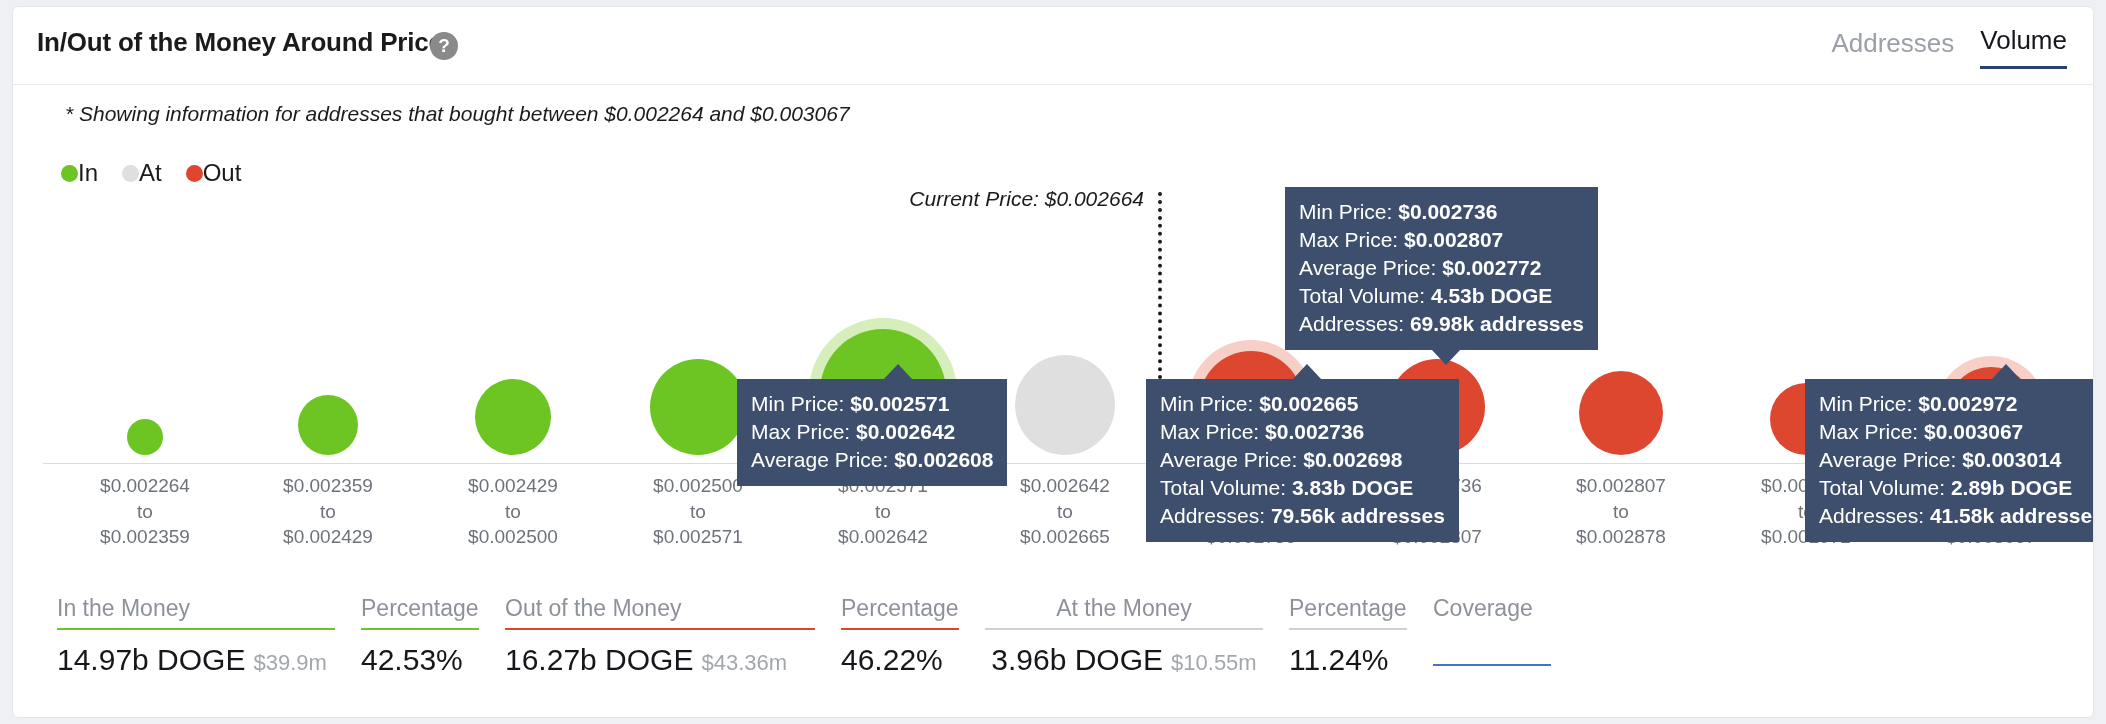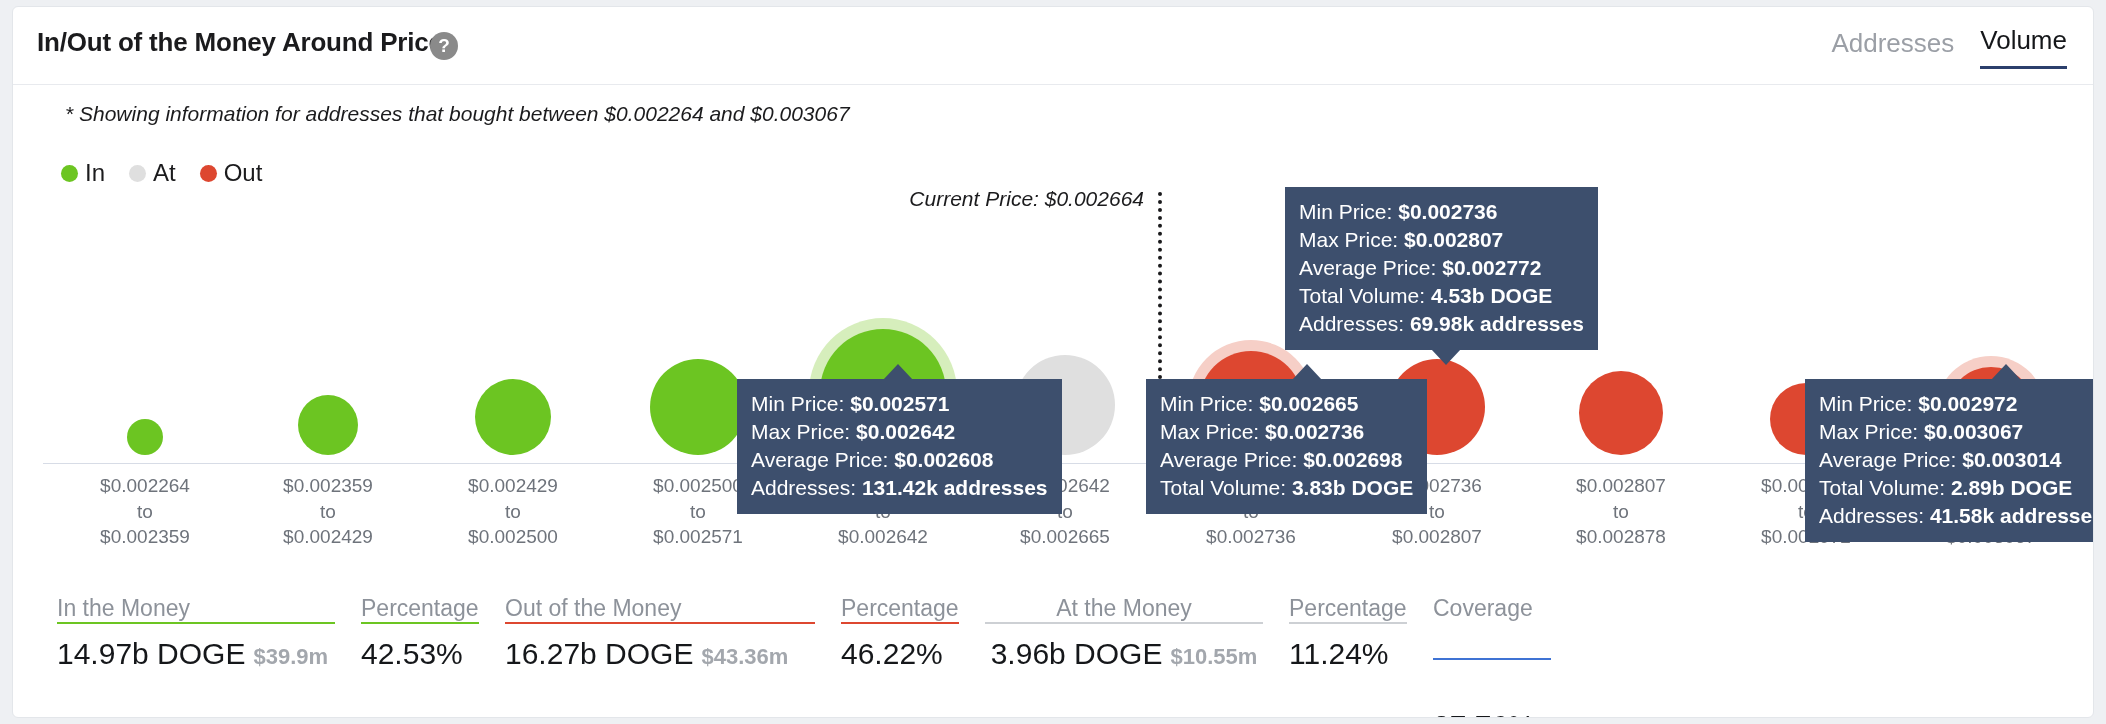--- a/index.html
+++ b/index.html
@@ -62,21 +62,21 @@
   .note {
     position: absolute; left: 52px; top: 95px;
     font-size: 21px; font-style: italic; color: #1b1b1d;
     white-space: nowrap;
   }
   .legend {
     position: absolute; left: 48px; top: 152px;
     display: flex; align-items: center; gap: 8px;
     font-size: 24px; color: #1b1b1d;
   }
-  .legend-item { display: flex; align-items: center; gap: 7px; margin-right: 16px; }
+  .legend-item { display: flex; align-items: center; margin-right: 16px; }
   .legend-dot { width: 17px; height: 17px; border-radius: 50%; display: inline-block; }
 
   
   .chart {
     position: absolute; left: 0; top: 190px;
     width: 100%; height: 380px;
   }
   .axis-line {
     position: absolute; left: 30px; top: 266px;
     width: 2020px; height: 1px; background: #d7dce6;
@@ -144,29 +144,30 @@
   
   .stats {
     position: absolute; left: 0; top: 588px;
     width: 100%; height: 110px;
     display: flex; align-items: flex-start;
     padding-left: 44px;
   }
   .stat { display: flex; flex-direction: column; }
   .stat-label {
     font-size: 23px; color: #8d929a;
+    padding-bottom: 6px;
     white-space: nowrap;
   }
   .stat-rule { height: 2px; width: 100%; }
   .stat-value {
     margin-top: 13px;
     font-size: 30px; color: #15171a;
     white-space: nowrap;
   }
-  .stat-sub { font-size: 22px; color: #a3a7ad; margin-left: 8px; font-weight: bold; }
+  .stat-sub { font-size: 22px; color: #a3a7ad; margin-left: 8px; }
 </style>
 </head>
 <body>
 
 <div id="root">
   <div class="card">
 
     <div class="card-header">
       <div class="title">In/Out of the Money Around Price</div>
       <div class="help-icon">?</div>
@@ -269,28 +270,28 @@
           <div>to</div>
           <div>$0.003067</div>
         </div>
       </div>
 
     <div id="tooltips">
         <div class="tooltip" style="left: 724px; top: 372px;">
           <div><span>Min Price:</span> <b>$0.002571</b></div>
           <div><span>Max Price:</span> <b>$0.002642</b></div>
           <div><span>Average Price:</span> <b>$0.002608</b></div>
-          <div><span>Addresses:</span> <b>131.42k addresses</b></div>
           <div class="arrow" style="left: 146px;"></div>
         </div>
         <div class="tooltip" style="left: 1133px; top: 372px;">
           <div><span>Min Price:</span> <b>$0.002665</b></div>
           <div><span>Max Price:</span> <b>$0.002736</b></div>
           <div><span>Average Price:</span> <b>$0.002698</b></div>
           <div><span>Total Volume:</span> <b>3.83b DOGE</b></div>
+          <div><span>Addresses:</span> <b>79.56k addresses</b></div>
           <div class="arrow" style="left: 146px;"></div>
         </div>
         <div class="tooltip below" style="left: 1272px; top: 180px;">
           <div><span>Min Price:</span> <b>$0.002736</b></div>
           <div><span>Max Price:</span> <b>$0.002807</b></div>
           <div><span>Average Price:</span> <b>$0.002772</b></div>
           <div><span>Total Volume:</span> <b>4.53b DOGE</b></div>
           <div><span>Addresses:</span> <b>69.98k addresses</b></div>
           <div class="arrow" style="left: 146px;"></div>
         </div>

